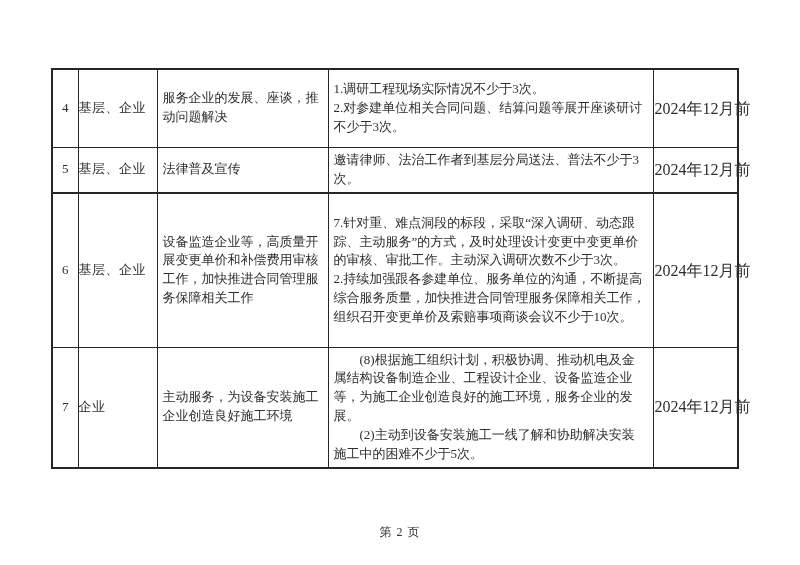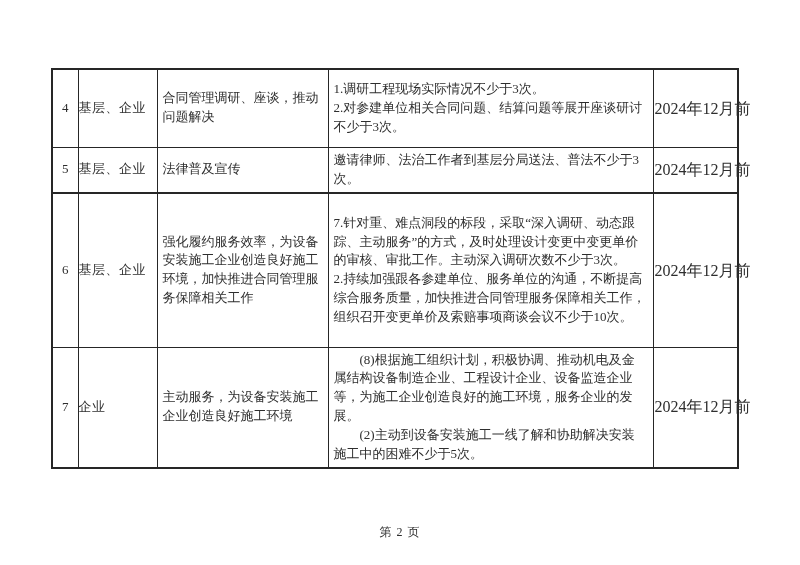--- a/index.html
+++ b/index.html
@@ -69,40 +69,40 @@
       <col class="c-num">
       <col class="c-scope">
       <col class="c-task">
       <col class="c-measures">
       <col class="c-deadline">
     </colgroup>
     <tbody>
         <tr>
           <td class="num">4</td>
           <td class="scope">基层、企业</td>
-          <td class="task">合同管理调研、座谈，推动问题解决</td>
+          <td class="task">服务企业的发展、座谈，推动问题解决</td>
           <td class="measures">
             <p>1.调研工程现场实际情况不少于3次。</p>
             <p>2.对参建单位相关合同问题、结算问题等展开座谈研讨不少于3次。</p>
           </td>
           <td class="deadline">2024年12月前</td>
         </tr>
         <tr class="band-break">
           <td class="num">5</td>
           <td class="scope">基层、企业</td>
           <td class="task">法律普及宣传</td>
           <td class="measures">
             <p>邀请律师、法治工作者到基层分局送法、普法不少于3次。</p>
           </td>
           <td class="deadline">2024年12月前</td>
         </tr>
         <tr>
           <td class="num">6</td>
           <td class="scope">基层、企业</td>
-          <td class="task">强化履约服务效率，为设备安装施工企业创造良好施工环境，加快推进合同管理服务保障相关工作</td>
+          <td class="task">设备监造企业等，高质量开展变更单价和补偿费用审核工作，加快推进合同管理服务保障相关工作</td>
           <td class="measures">
             <p>7.针对重、难点洞段的标段，采取“深入调研、动态跟踪、主动服务”的方式，及时处理设计变更中变更单价的审核、审批工作。主动深入调研次数不少于3次。</p>
             <p>2.持续加强跟各参建单位、服务单位的沟通，不断提高综合服务质量，加快推进合同管理服务保障相关工作，组织召开变更单价及索赔事项商谈会议不少于10次。</p>
           </td>
           <td class="deadline">2024年12月前</td>
         </tr>
         <tr>
           <td class="num">7</td>
           <td class="scope">企业</td>
           <td class="task">主动服务，为设备安装施工企业创造良好施工环境</td>

